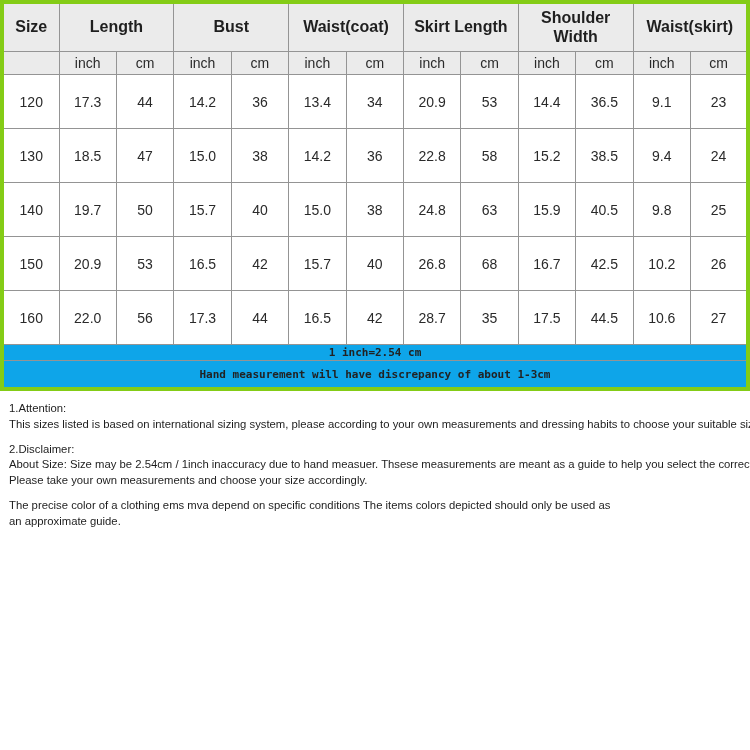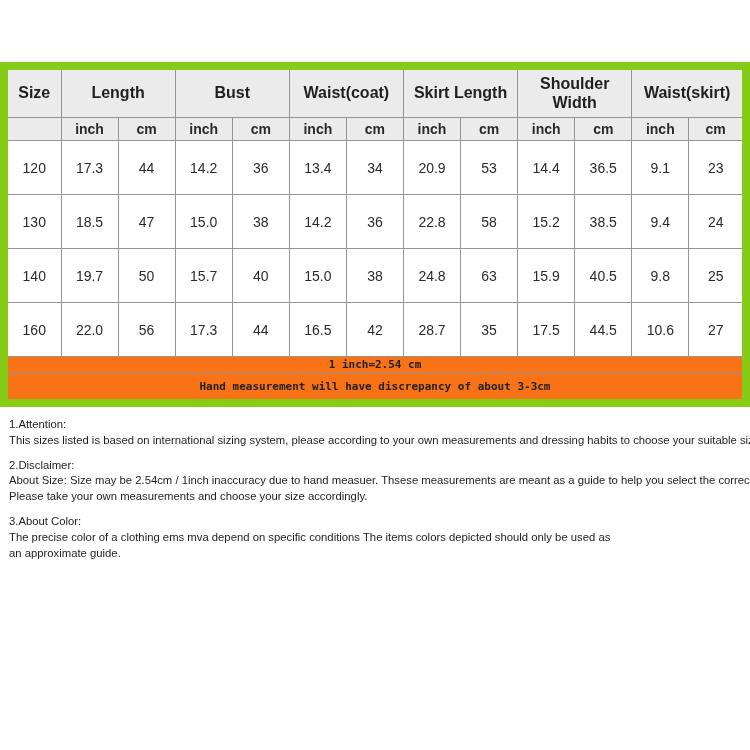--- a/index.html
+++ b/index.html
@@ -9,22 +9,21 @@
     height: 750px;
     background: #ffffff;
     font-family: "Liberation Sans", sans-serif;
     color: #2e2e2e;
     overflow: hidden;
   }
   .size-table {
     border-collapse: collapse;
     table-layout: fixed;
     width: 750px;
-    margin-top: 62px;
-    border: 8px solid #84cc16;
+    border: 4px solid #84cc16;
   }
   .size-table th, .size-table td {
     border: 1px solid #949494;
     text-align: center;
     vertical-align: middle;
     padding: 0;
     overflow: hidden;
   }
   .grp-start { border-left: 2px solid #7e7e7e; }
   .row-group th {
@@ -33,35 +32,35 @@
     font-size: 16px;
     font-weight: bold;
     color: #1f1f1f;
     line-height: 1.15;
   }
   .th-size { width: 57px; }
   .row-units th {
     height: 22px;
     background: #ebebeb;
     font-size: 14px;
-    font-weight: bold;
+    font-weight: normal;
     color: #2a2a2a;
   }
   .data-row td {
     height: 53px;
     font-size: 14px;
     background: #ffffff;
     color: #2a2a2a;
   }
   .footnote-row td {
     font-family: "DejaVu Sans Mono", monospace;
     font-weight: bold;
     font-size: 11px;
     color: #222222;
-    background: #f97316;
+    background: #0ea5e9;
   }
   .footnote-row-0 td { height: 15px; }
   .footnote-row-1 td { height: 26px; }
   .notes {
     margin-top: 10px;
     padding-left: 9px;
     padding-right: 0;
   }
   .note-section { margin-bottom: 9px; }
   .note-line {
@@ -156,53 +155,67 @@
         <td class="grp-start">15.0</td>
         <td>38</td>
         <td class="grp-start">24.8</td>
         <td>63</td>
         <td class="grp-start">15.9</td>
         <td>40.5</td>
         <td class="grp-start">9.8</td>
         <td>25</td>
       </tr>
       <tr class="data-row">
+        <td>150</td>
+        <td class="grp-start">20.9</td>
+        <td>53</td>
+        <td class="grp-start">16.5</td>
+        <td>42</td>
+        <td class="grp-start">15.7</td>
+        <td>40</td>
+        <td class="grp-start">26.8</td>
+        <td>68</td>
+        <td class="grp-start">16.7</td>
+        <td>42.5</td>
+        <td class="grp-start">10.2</td>
+        <td>26</td>
+      </tr>
+      <tr class="data-row">
         <td>160</td>
         <td class="grp-start">22.0</td>
         <td>56</td>
         <td class="grp-start">17.3</td>
         <td>44</td>
         <td class="grp-start">16.5</td>
         <td>42</td>
         <td class="grp-start">28.7</td>
         <td>35</td>
         <td class="grp-start">17.5</td>
         <td>44.5</td>
         <td class="grp-start">10.6</td>
         <td>27</td>
       </tr>
     </tbody>
   <tbody>
       <tr class="footnote-row footnote-row-0">
         <td colspan="13">1 inch=2.54 cm</td>
       </tr>
       <tr class="footnote-row footnote-row-1">
-        <td colspan="13">Hand measurement will have discrepancy of about 3-3cm</td>
+        <td colspan="13">Hand measurement will have discrepancy of about 1-3cm</td>
       </tr>
     </tbody>
 </table>
 
 <div class="notes">
     <div class="note-section">
       <div class="note-line">1.Attention:</div>
       <div class="note-line">This sizes listed is based on international sizing system, please according to your own measurements and dressing habits to choose your suitable size.</div>
     </div>
     <div class="note-section">
       <div class="note-line">2.Disclaimer:</div>
       <div class="note-line">About Size: Size may be 2.54cm / 1inch inaccuracy due to hand measuer. Thsese measurements are meant as a guide to help you select the correct size.</div>
       <div class="note-line">Please take your own measurements and choose your size accordingly.</div>
     </div>
     <div class="note-section">
-      <div class="note-line">3.About Color:</div>
       <div class="note-line">The precise color of a clothing ems mva depend on specific conditions The items colors depicted should only be used as</div>
       <div class="note-line">an approximate guide.</div>
     </div>
   </div>
 
 </body></html>

